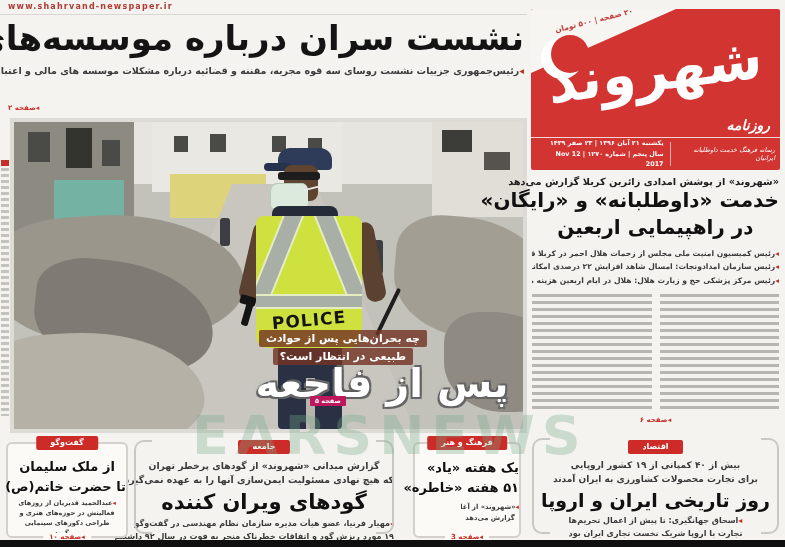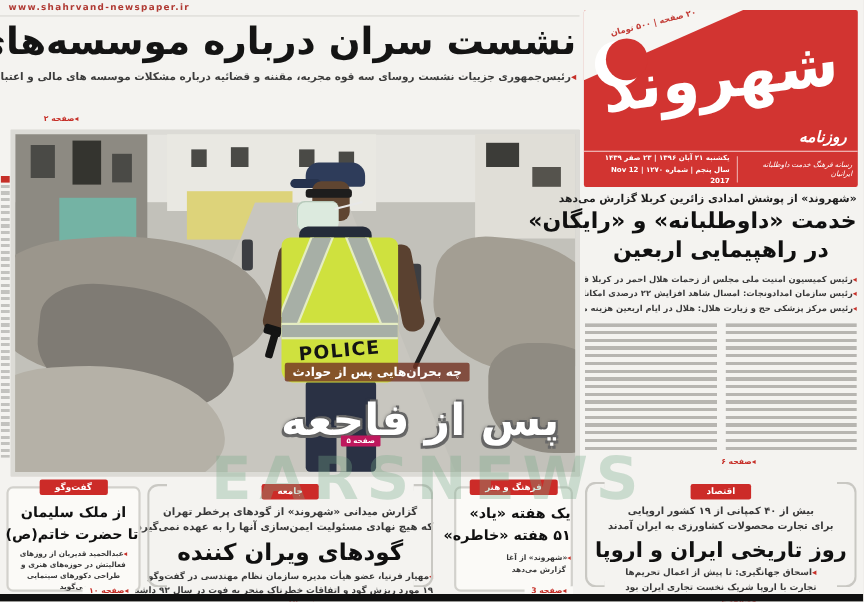--- a/index.html
+++ b/index.html
@@ -28,21 +28,21 @@
                display:flex;align-items:center;}
   .mast-slogan{width:44%;font-size:6.5px;color:#fff;font-style:italic;padding:0 5px;line-height:1.3;
                border-left:1px solid rgba(255,255,255,.6);height:24px;display:flex;align-items:center;}
   .mast-dates{width:56%;padding:0 6px;color:#fff;font-size:6.4px;font-weight:bold;line-height:1.7;text-align:right;}
 
   
   .lead{position:absolute;left:8px;top:18px;width:516px;text-align:center;}
   .lead-headline{font-size:34px;font-weight:800;color:#141414;line-height:1.2;white-space:nowrap;}
   .kicker{font-size:9.5px;font-weight:bold;color:#3c3c3c;margin-top:6px;white-space:nowrap;}
   .kicker::before,.bullet::before{content:"\25C2 ";color:#c62f28;}
-  .pageref{color:#c62f28;font-size:7px;font-weight:bold;margin-left:32px;}
+  .pageref{color:#c62f28;font-size:7px;font-weight:bold;}
   .pageref::before{content:"\25C2 ";}
   .lead-page{position:absolute;left:0;top:86px;}
 
   
   .photo{position:absolute;left:10px;top:118px;width:517px;height:315px;border:4px solid #dcdbd6;
          box-sizing:border-box;background:#c2c1ba;}
   .scene{position:relative;width:100%;height:100%;overflow:hidden;}
   .sky{position:absolute;left:0;top:0;right:0;height:62px;background:#e6e5e0;}
   .bldg{position:absolute;background:#e9e8e2;}
   .win{position:absolute;background:#4a4a46;}
@@ -195,20 +195,21 @@
         <div class="leg-gap"></div>
         <div class="vest">
           <div class="vstripe vs-l"></div>
           <div class="vstripe vs-r"></div>
           <div class="vband"></div>
           <div class="police">POLICE</div>
         </div>
       </div>
 
       <div class="ov-k" style="right:96px;top:208px;">چه بحران‌هایی پس از حوادث</div>
+      <div class="ov-k" style="right:110px;top:226px;">طبیعی در انتظار است؟</div>
       <div class="ov-title">پس از فاجعه</div>
       <div class="ov-page">صفحه ۵</div>
     </div>
   </div>
   <div class="side-caption-tick"></div>
   <div class="side-caption"></div>
 
   <div class="arb">
     <div class="arb-kicker">«شهروند» از پوشش امدادی زائرین کربلا گزارش می‌دهد</div>
     <div class="arb-h">

